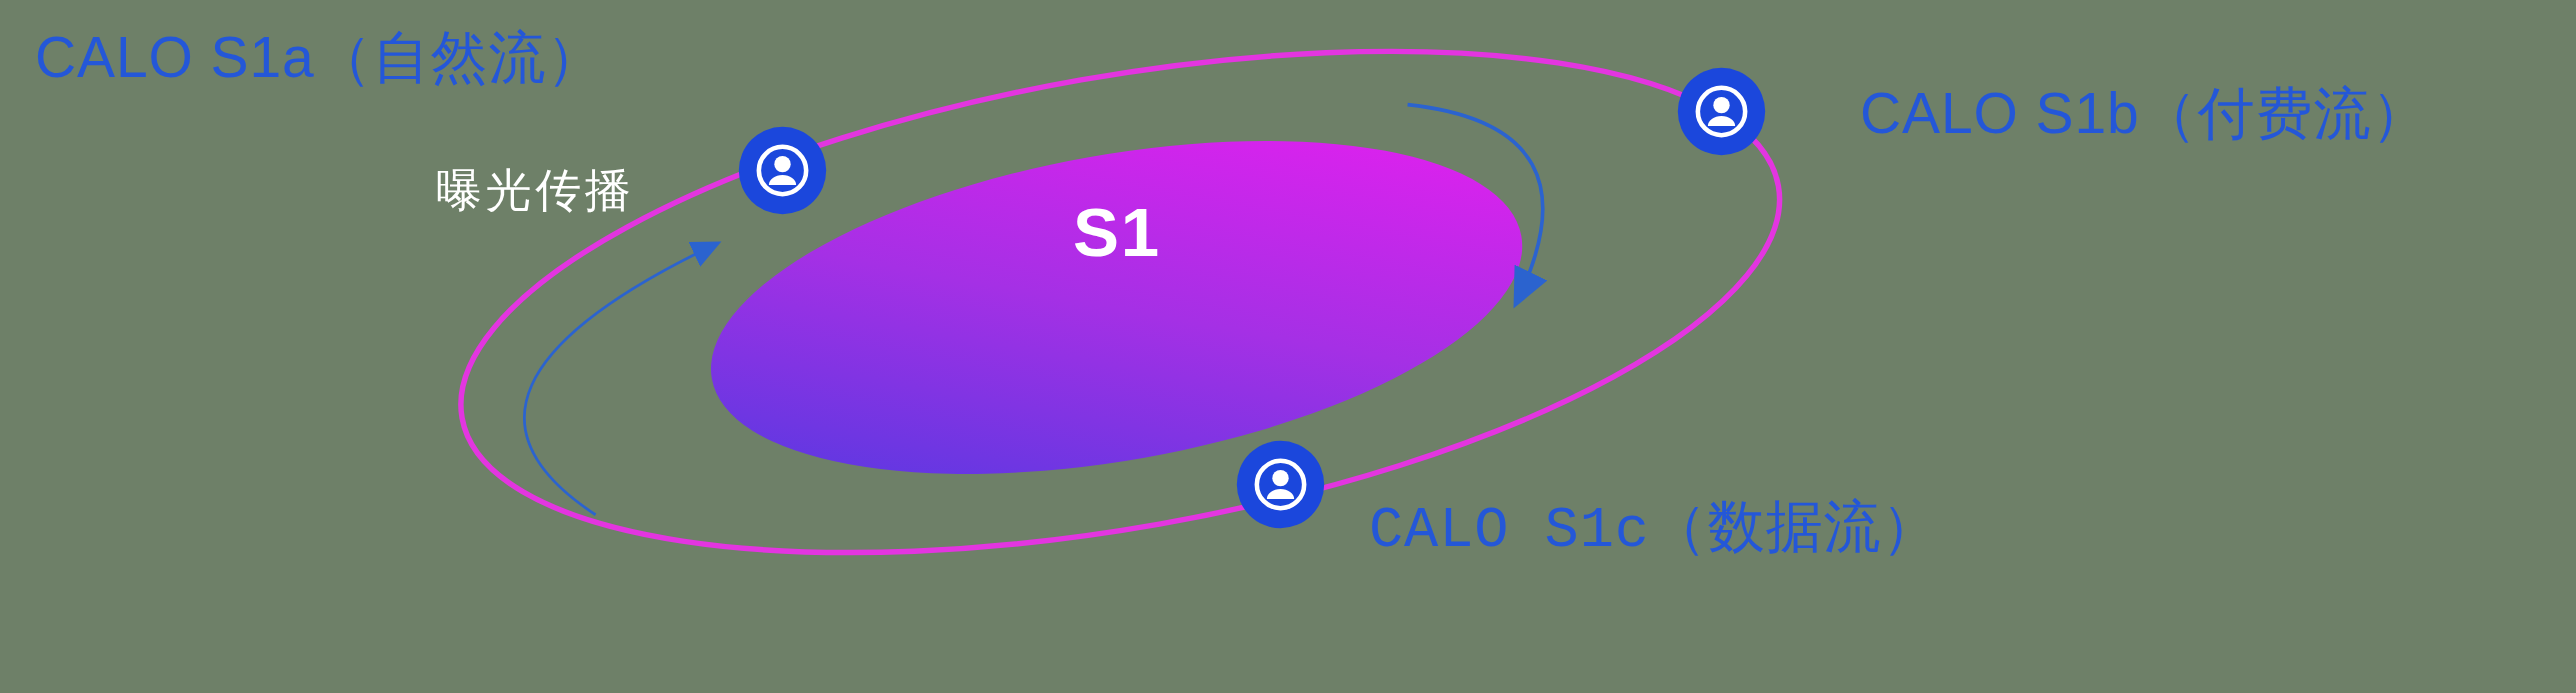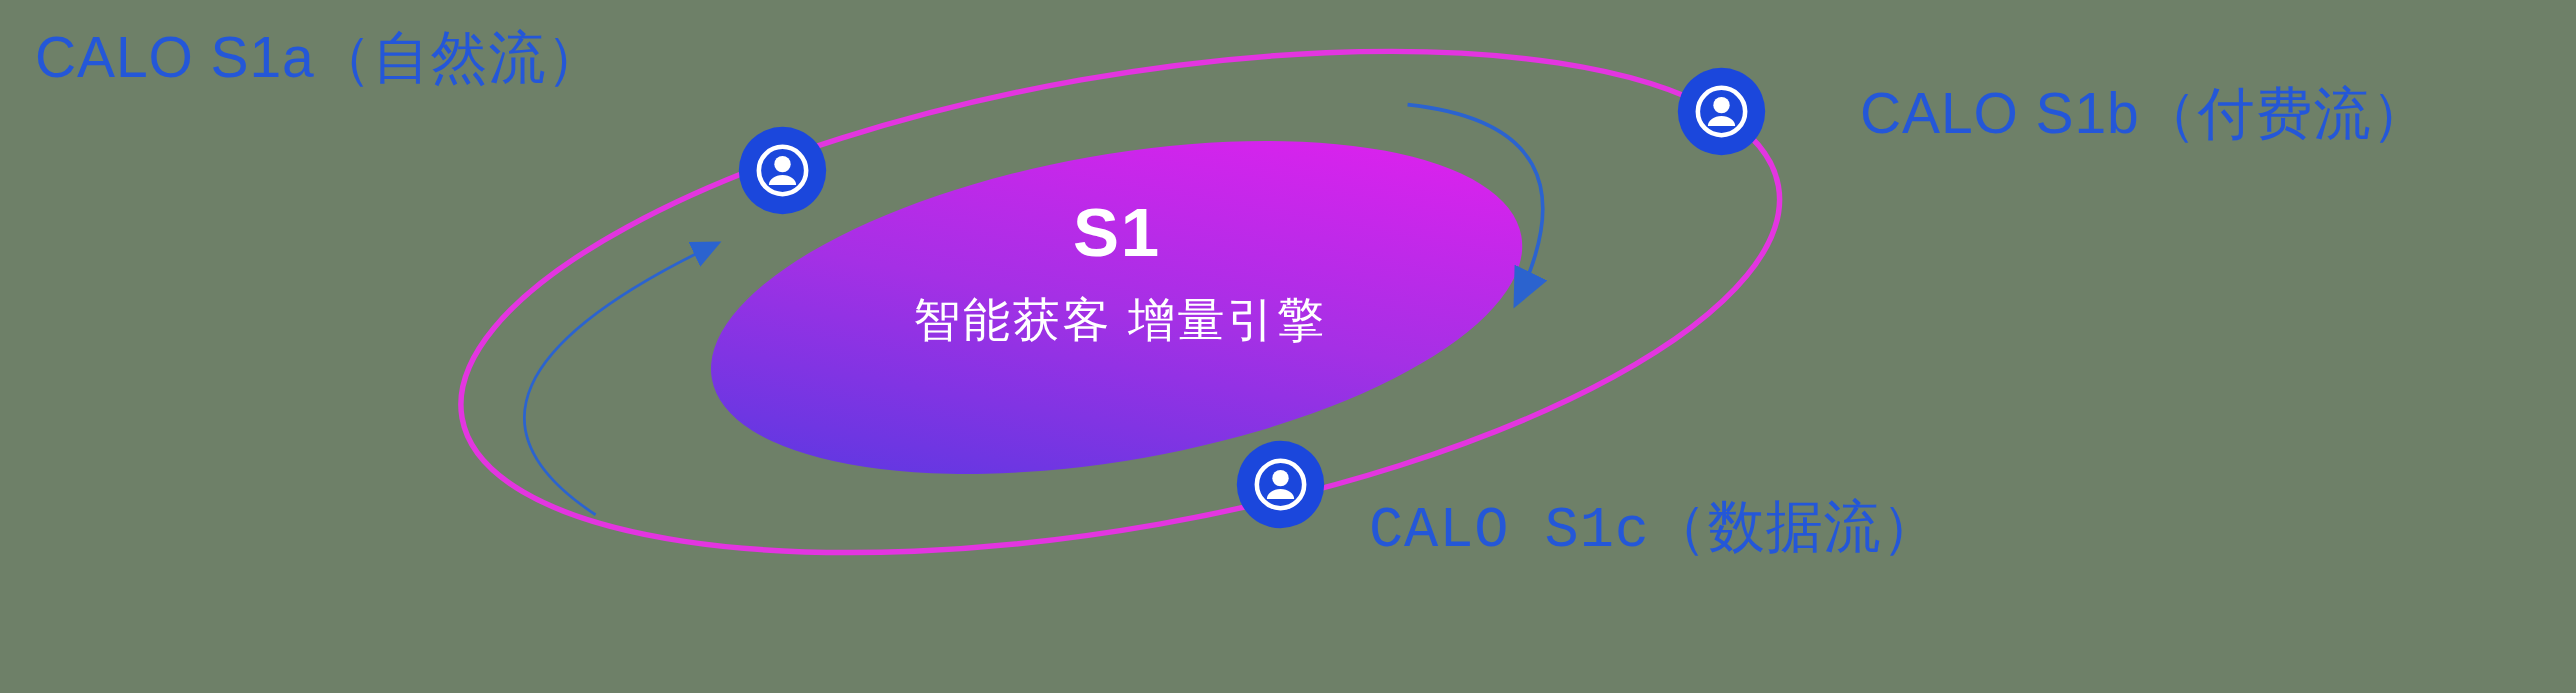--- a/index.html
+++ b/index.html
@@ -111,31 +111,31 @@
     <ellipse class="orbit-ring" cx="1232" cy="332" rx="735" ry="248" transform="rotate(-10 1232 332)"></ellipse>
 
     <ellipse cx="1228" cy="338" rx="452" ry="168" transform="rotate(-10 1228 338)" fill="url(#coreGrad)"></ellipse>
 
     <path class="flow-arrow left" d="M 655 566 Q 448 430 788 268" marker-end="url(#arrowhead)"></path>
 
     <path class="flow-arrow right" d="M 1548 115 Q 1762 138 1668 332" marker-end="url(#arrowhead)"></path>
   </svg>
 
   <div class="core-title">S1</div>
-  <div class="core-subtitle">智能获客  增量引擎</div>
 
   <div class="node node-a">
     <svg viewBox="0 0 100 100">
       <circle cx="50" cy="50" r="48" class="node-bg"></circle>
       <circle cx="50" cy="50" r="26" fill="none" stroke="#ffffff" stroke-width="5"></circle>
       <circle cx="50" cy="43" r="9" fill="#ffffff"></circle>
       <path d="M 35 66 a 15 11 0 0 1 30 0 z" fill="#ffffff"></path>
     </svg>
   </div>
   <div class="label label-a">CALO S1a（自然流）</div>
+  <div class="sublabel sublabel-a">曝光传播</div>
 
   <div class="node node-b">
     <svg viewBox="0 0 100 100">
       <circle cx="50" cy="50" r="48" class="node-bg"></circle>
       <circle cx="50" cy="50" r="26" fill="none" stroke="#ffffff" stroke-width="5"></circle>
       <circle cx="50" cy="43" r="9" fill="#ffffff"></circle>
       <path d="M 35 66 a 15 11 0 0 1 30 0 z" fill="#ffffff"></path>
     </svg>
   </div>
   <div class="label label-b">CALO S1b（付费流）</div>

